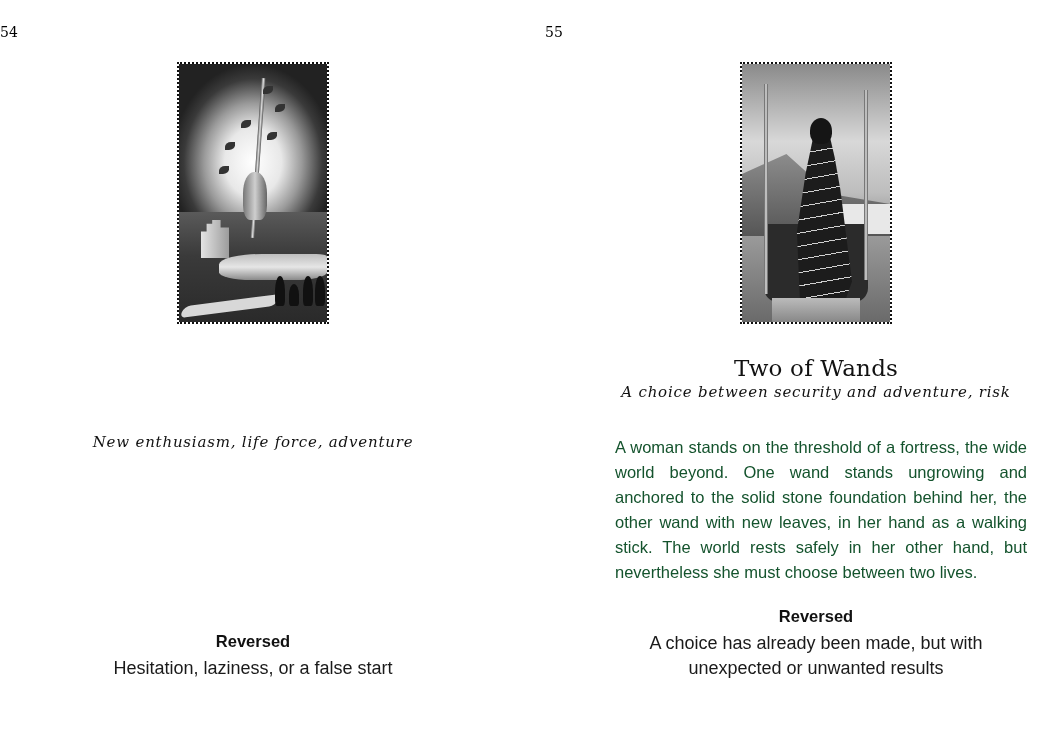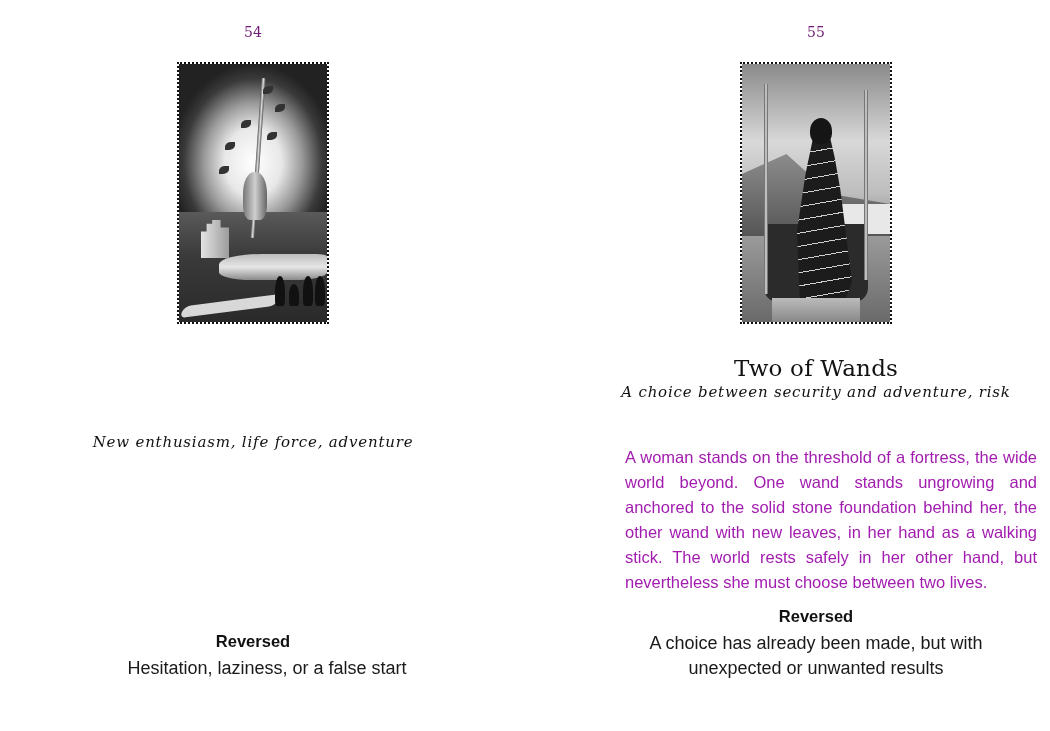--- a/index.html
+++ b/index.html
@@ -19,24 +19,24 @@
       top: 0;
       height: 731px;
     }
     .page-left { left: 0; width: 525px; }
     .page-right { left: 545px; width: 525px; }
 
     .page-number {
       position: absolute;
       top: 24px;
       width: 100%;
-      text-align: center;
+      text-align: left;
       font-family: "DejaVu Serif", "Liberation Serif", serif;
       font-size: 14px;
-      color: #701a75;
+      color: #000000;
     }
     .page-left .page-number { left: 0; width: 506px; }
     .page-right .page-number { left: 0; width: 542px; }
 
     .card {
       position: absolute;
       top: 62px;
       width: 152px;
       height: 262px;
       box-sizing: border-box;
@@ -167,22 +167,22 @@
     .page-right .card-title { top: 355px; left: 0; width: 542px; }
     .page-right .card-subtitle { top: 383px; left: 0; width: 542px; }
 
     .card-body {
       position: absolute;
       font-family: "Liberation Sans", "DejaVu Sans", sans-serif;
       font-size: 16.5px;
       line-height: 25px;
       text-align: justify;
       text-align-last: left;
-      color: #a21caf;
-      margin: 14px;
+      color: #14532d;
+      margin: 4px;
     }
     .page-left .card-body { left: 47px; top: 481px; width: 412px; }
     .page-right .card-body { left: 66px; top: 431px; width: 412px; }
 
     .reversed-heading {
       position: absolute;
       width: 100%;
       text-align: center;
       font-family: "Liberation Sans", "DejaVu Sans", sans-serif;
       font-weight: bold;
@@ -191,21 +191,21 @@
     }
     .reversed-text {
       position: absolute;
       text-align: center;
       font-family: "Liberation Sans", "DejaVu Sans", sans-serif;
       font-size: 18px;
       line-height: 25px;
       color: #1a1a1a;
     }
     .page-left .reversed-heading { top: 632px; left: 0; width: 506px; }
-    .page-left .reversed-text { top: 656px; left: 0; width: 506px; margin-left: 14px; }
+    .page-left .reversed-text { top: 656px; left: 0; width: 506px; }
     .page-right .reversed-heading { top: 607px; left: 0; width: 542px; }
     .page-right .reversed-text { top: 631px; left: 71px; width: 400px; }
   </style>
 </head>
 <body>
 
 <div class="page page-left">
   <div class="page-number">54</div>
 
   <div class="card" title="Ace of Wands tarot card illustration: a hand emerging from clouds holding a sprouting wand, castle on hill, trees and river below">

